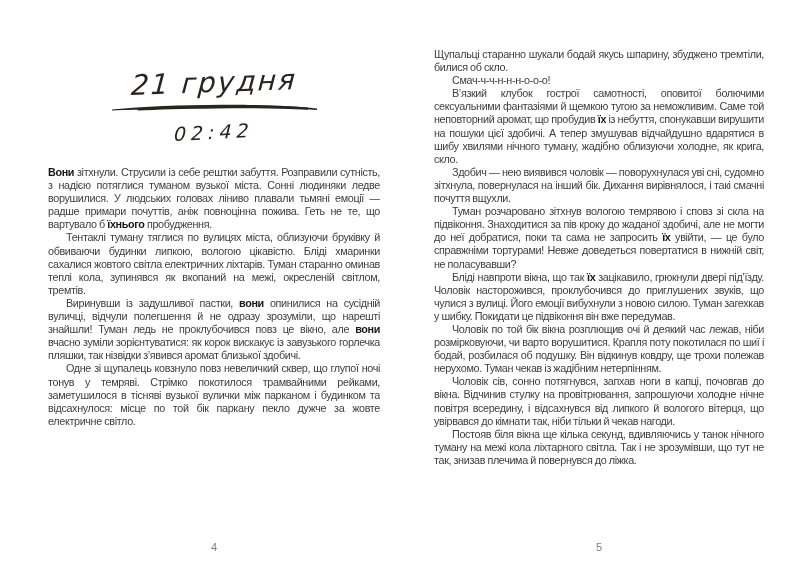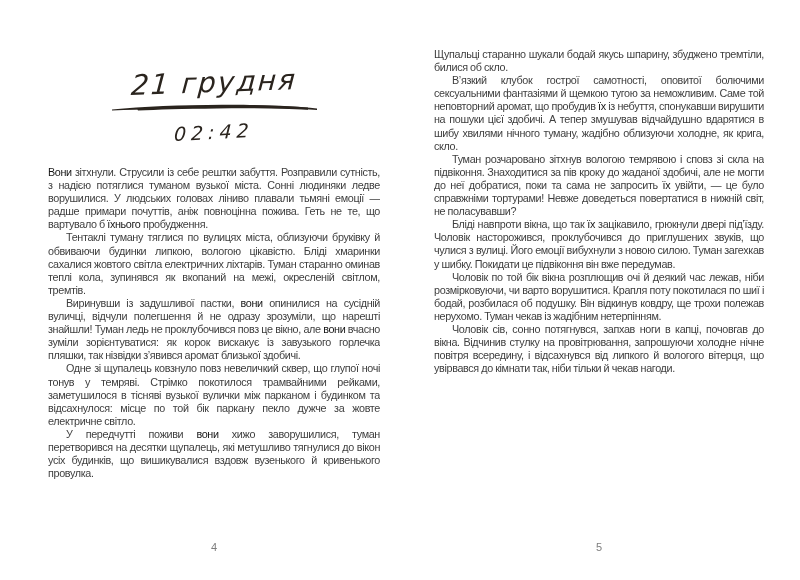--- a/index.html
+++ b/index.html
@@ -71,21 +71,21 @@
     color: var(--text-color, #3e3e3e);
   }
   .page-left  .body-text { top: 158px; height: 372px; }
   .page-right .body-text { top: 40px;  height: 498px; }
   .body-text p {
     margin: 0;
     padding: 0;
   }
   .body-text p.indent { text-indent: 18px; }
   .body-text b {
-    font-weight: normal;
+    font-weight: bold;
     color: var(--bold-color, #161616);
   }
 
   .page-number {
     position: absolute;
     top: 533px;
     left: 0;
     width: 100%;
     text-align: center;
     font-size: 11px;
@@ -106,33 +106,35 @@
         <path fill="#2a241e" d="M25 7.4 C 60 5.0, 100 4.4, 140 4.6 C 165 4.8, 185 5.6, 196 6.6 L 196 8.8 C 170 7.2, 140 7.0, 105 7.4 C 70 7.8, 45 8.6, 26 9.4 Z"></path>
       </svg>
       <span class="chapter-time">02:42</span>
     </div>
 
     <div class="body-text">
         <p><b>Вони</b><span> зітхнули. Струсили із себе рештки забуття. Розправили сутність, з надією потяглися туманом вузької міста. Сонні людиняки ледве ворушилися. У людських головах ліниво плавали тьмяні емоції — радше примари почуттів, аніж повноцінна пожива. Геть не те, що вартувало б </span><b>їхнього</b><span> пробудження.</span></p>
         <p class="indent"><span>Тентаклі туману тяглися по вулицях міста, облизуючи бруківку й обвиваючи будинки липкою, вологою цікавістю. Бліді хмаринки сахалися жовтого світла електричних ліхтарів. Туман старанно оминав теплі кола, зупинявся як вкопаний на межі, окресленій світлом, тремтів.</span></p>
         <p class="indent"><span>Виринувши із задушливої пастки, </span><b>вони</b><span> опинилися на сусідній вуличці, відчули полегшення й не одразу зрозуміли, що нарешті знайшли! Туман ледь не проклубочився повз це вікно, але </span><b>вони</b><span> вчасно зуміли зорієнтуватися: як корок вискакує із завузького горлечка пляшки, так нізвідки з’явився аромат близької здобичі.</span></p>
         <p class="indent"><span>Одне зі щупалець ковзнуло повз невеличкий сквер, що глупої ночі тонув у темряві. Стрімко покотилося трамвайними рейками, заметушилося в тісняві вузької вулички між парканом і будинком та відсахнулося: місце по той бік паркану пекло дужче за жовте електричне світло.</span></p>
-        <p class="indent"><span>У передчутті поживи </span><b>вони</b><span> хижо заворушилися, туман перетворився на десятки щупалець, які метушливо тягнулися до вікон усіх будинків, що вишикувалися вздовж вузенького й кривенького провулка.</span></p>
       </div>
 
     <div class="page-number">4</div>
   </div>
 
   <div class="page page-right">
 
     <div class="body-text">
         <p><span>Щупальці старанно шукали бодай якусь шпарину, збуджено тремтіли, билися об скло.</span></p>
+        <p class="indent"><span>Смач-ч-ч-н-н-н-о-о-о!</span></p>
         <p class="indent"><span>В’язкий клубок гострої самотності, оповитої болючими сексуальними фантазіями й щемкою тугою за неможливим. Саме той неповторний аромат, що пробудив </span><b>їх</b><span> із небуття, спонукавши вирушити на пошуки цієї здобичі. А тепер змушував відчайдушно вдарятися в шибу хвилями нічного туману, жадібно облизуючи холодне, як крига, скло.</span></p>
+        <p class="indent"><span>Здобич — нею виявився чоловік — поворухнулася уві сні, судомно зітхнула, повернулася на інший бік. Дихання вирівнялося, і такі смачні почуття вщухли.</span></p>
         <p class="indent"><span>Туман розчаровано зітхнув вологою темрявою і сповз зі скла на підвіконня. Знаходитися за пів кроку до жаданої здобичі, але не могти до неї добратися, поки та сама не запросить </span><b>їх</b><span> увійти, — це було справжніми тортурами! Невже доведеться повертатися в нижній світ, не поласувавши?</span></p>
         <p class="indent"><span>Бліді навпроти вікна, що так </span><b>їх</b><span> зацікавило, грюкнули двері під’їзду. Чоловік насторожився, проклубочився до приглушених звуків, що чулися з вулиці. Його емоції вибухнули з новою силою. Туман загехкав у шибку. Покидати це підвіконня він вже передумав.</span></p>
         <p class="indent"><span>Чоловік по той бік вікна розплющив очі й деякий час лежав, ніби розмірковуючи, чи варто ворушитися. Крапля поту покотилася по шиї і бодай, розбилася об подушку. Він відкинув ковдру, ще трохи полежав нерухомо. Туман чекав із жадібним нетерпінням.</span></p>
         <p class="indent"><span>Чоловік сів, сонно потягнувся, запхав ноги в капці, почовгав до вікна. Відчинив стулку на провітрювання, запрошуючи холодне нічне повітря всередину, і відсахнувся від липкого й вологого вітерця, що увірвався до кімнати так, ніби тільки й чекав нагоди.</span></p>
+        <p class="indent"><span>Постояв біля вікна ще кілька секунд, вдивляючись у танок нічного туману на межі кола ліхтарного світла. Так і не зрозумівши, що тут не так, знизав плечима й повернувся до ліжка.</span></p>
       </div>
 
     <div class="page-number">5</div>
   </div>
 
 </div>
 
 </body></html>

